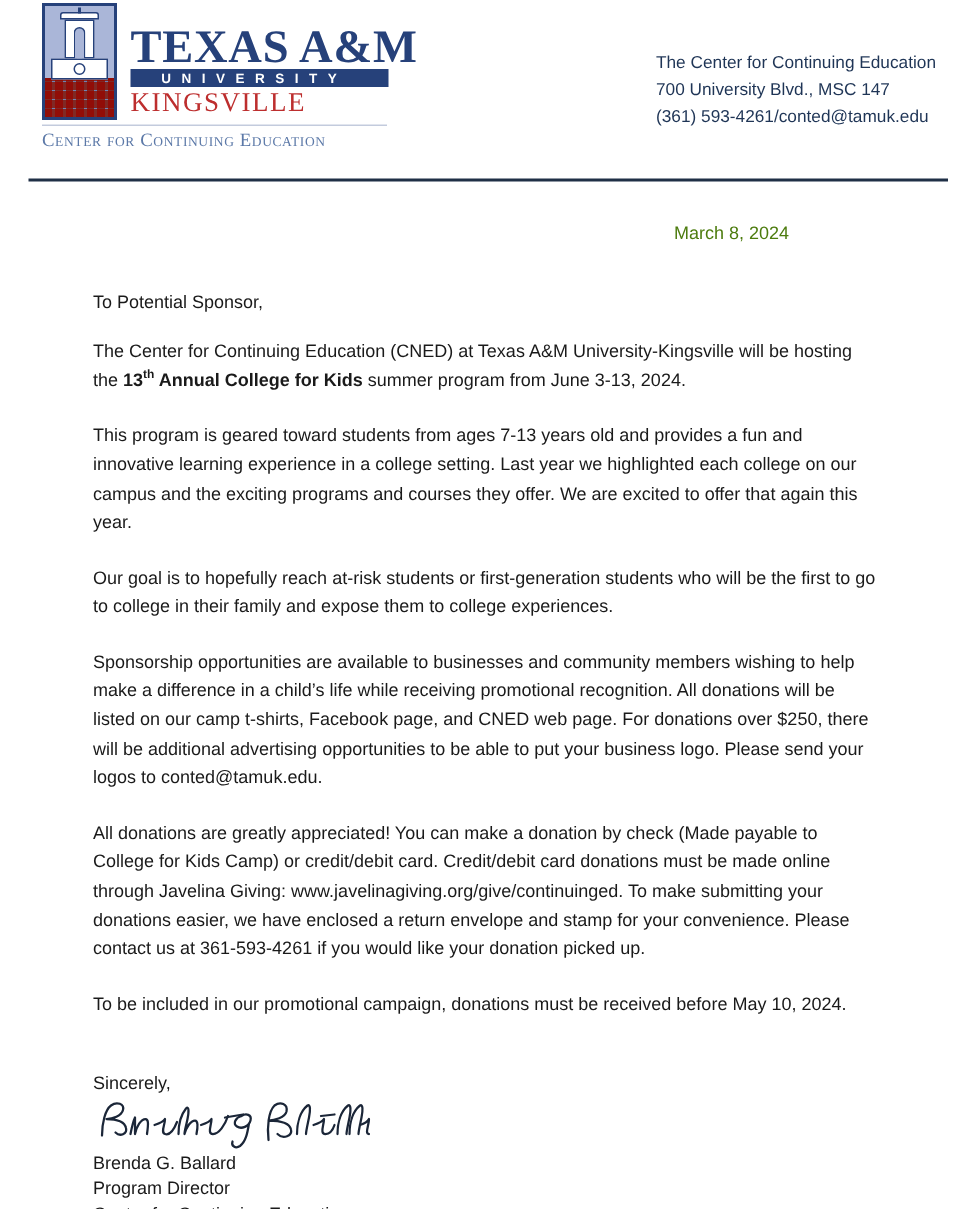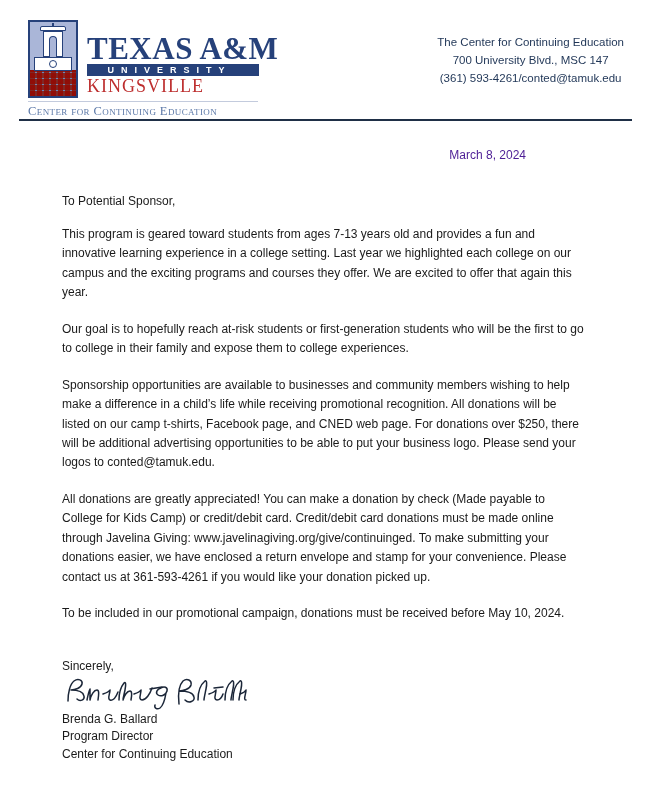--- a/index.html
+++ b/index.html
@@ -20,21 +20,21 @@
   }
 
   
   .letterhead {
     position: relative;
     height: 112px;
   }
   .logo-block {
     position: absolute;
     left: 28px;
-    top: 20px;
+    top: 2px;
     width: 240px;
   }
   .logo-row {
     display: flex;
     align-items: flex-start;
   }
   .crest {
     width: 50px;
     height: 78px;
     flex: 0 0 auto;
@@ -174,21 +174,21 @@
     font-variant: small-caps;
     letter-spacing: 0.4px;
     color: #5c79a8;
     white-space: nowrap;
   }
 
   .address {
     position: absolute;
     right: 24px;
     top: 34px;
-    text-align: center;
+    text-align: left;
     font-family: "Liberation Sans", sans-serif;
     font-size: 11.5px;
     line-height: 1.55;
     color: #1f3556;
   }
 
   .head-rule {
     position: absolute;
     left: 19px;
     top: 119px;
@@ -201,21 +201,21 @@
   .body-wrap {
     position: absolute;
     left: 0;
     top: 126px;
     width: 648px;
   }
   .date {
     text-align: right;
     padding-right: 60px;
     font-size: 12px;
-    color: #4c1d95;
+    color: #4d7c0f;
     margin-top: 22px;
   }
   .content {
     margin: 0 auto;
     padding: 0 62px 0 62px;
     box-sizing: border-box;
     width: 648px;
   }
   .salutation {
     font-size: 12px;
@@ -280,20 +280,21 @@
 
     <div class="head-rule"></div>
   </div>
 
   <div class="body-wrap">
     <div class="content">
       <div class="date">March 8, 2024</div>
 
       <div class="salutation">To Potential Sponsor,</div>
 
+      <p class="para"><span>The Center for Continuing Education (CNED) at Texas A&amp;M University-Kingsville will be hosting the </span><span class="bold">13</span><sup>th</sup><span class="bold"> Annual College for Kids</span><span> summer program from June 3-13, 2024.</span></p>
 
       <p class="para">This program is geared toward students from ages 7-13 years old and provides a fun and innovative learning experience in a college setting. Last year we highlighted each college on our campus and the exciting programs and courses they offer. We are excited to offer that again this year.</p>
 
       <p class="para">Our goal is to hopefully reach at-risk students or first-generation students who will be the first to go to college in their family and expose them to college experiences.</p>
 
       <p class="para">Sponsorship opportunities are available to businesses and community members wishing to help make a difference in a child’s life while receiving promotional recognition. All donations will be listed on our camp t-shirts, Facebook page, and CNED web page. For donations over $250, there will be additional advertising opportunities to be able to put your business logo. Please send your logos to conted@tamuk.edu.</p>
 
       <p class="para">All donations are greatly appreciated! You can make a donation by check (Made payable to College for Kids Camp) or credit/debit card. Credit/debit card donations must be made online through Javelina Giving: www.javelinagiving.org/give/continuinged. To make submitting your donations easier, we have enclosed a return envelope and stamp for your convenience. Please contact us at 361-593-4261 if you would like your donation picked up.</p>
 
       <p class="para">To be included in our promotional campaign, donations must be received before May 10, 2024.</p>

